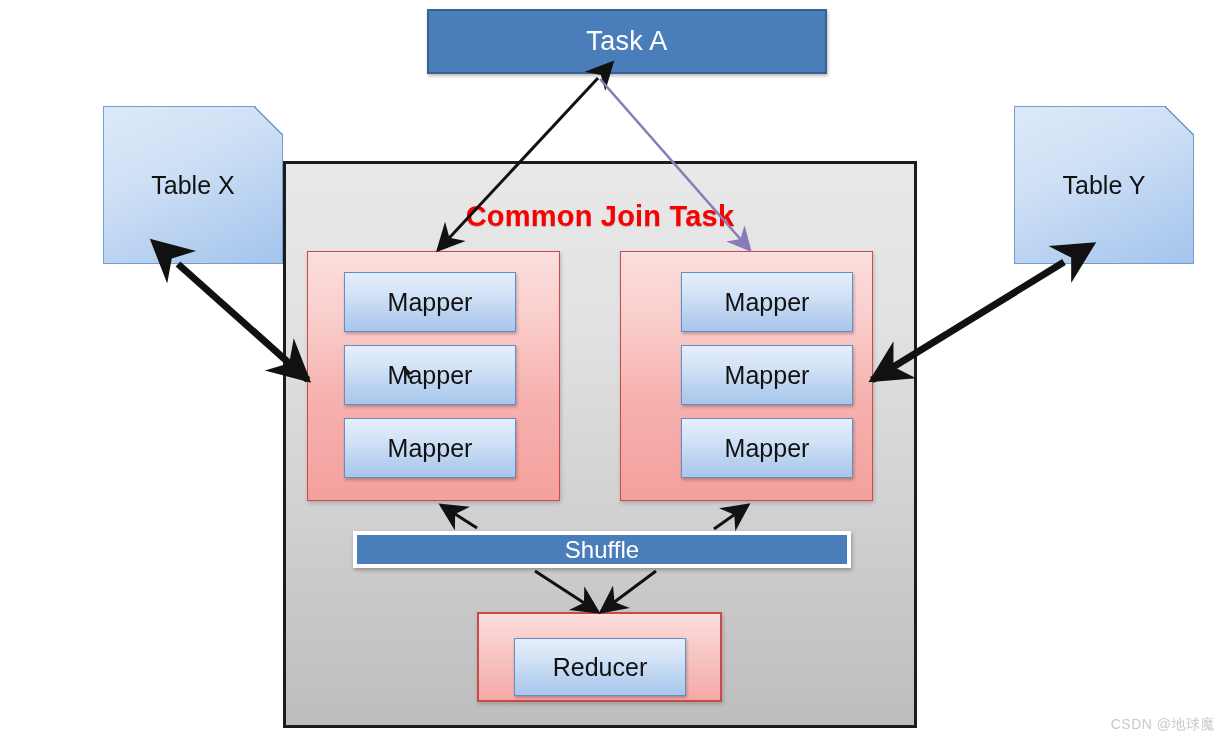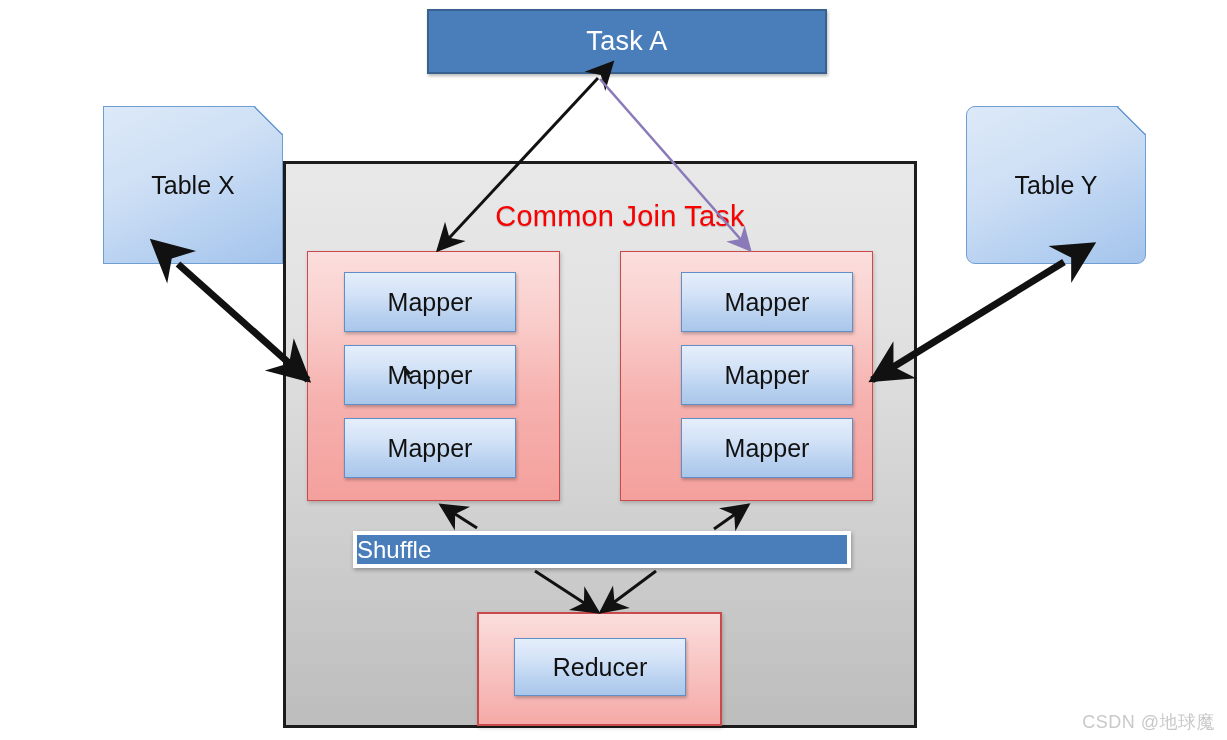--- a/index.html
+++ b/index.html
@@ -57,21 +57,21 @@
   .table-shape .fold-edge {
     position: absolute;
     right: -1px;
     top: -1px;
     width: 30px;
     height: 30px;
     background: linear-gradient(45deg, transparent 49.5%, #6f9ed3 49.5%, #6f9ed3 53%, transparent 53%);
     pointer-events: none;
   }
   #table-x { left: 89px;  top: 106px; }
-  #table-y { left: 952px; top: 106px; border-radius: 9px; }
+  #table-y { left: 1000px; top: 106px; }
 
   
   .join-panel {
     position: absolute;
     left: 283px;
     top: 161px;
     width: 634px;
     height: 567px;
     background: linear-gradient(180deg, #e8e8e8 0%, #e2e2e2 28%, #d2d2d2 60%, #bdbdbd 100%);
     border: 3px solid #1c1c1c;
@@ -79,24 +79,23 @@
   }
 
   .join-title {
     position: absolute;
     left: 283px;
     top: 200px;
     width: 634px;
     text-align: center;
     color: #fa0000;
     font-size: 29px;
-    font-weight: normal;
+    font-weight: bold;
     letter-spacing: .2px;
     text-shadow: 0 1px 1px rgba(0,0,0,.22);
-    padding-left: 20px;
   }
 
   
   .mapper-group {
     position: absolute;
     width: 253px;
     height: 250px;
     background: linear-gradient(180deg, #fbdedd 0%, #f9cfcd 25%, #f6b1ae 60%, #f4a09d 100%);
     border: 1px solid #c94a4a;
     box-sizing: border-box;
@@ -130,33 +129,33 @@
     position: absolute;
     left: 353px;
     top: 531px;
     width: 498px;
     height: 37px;
     background: #4a7ebb;
     border: 4px solid #ffffff;
     box-sizing: border-box;
     display: flex;
     align-items: center;
-    justify-content: flex-start;
+    justify-content: center;
     color: #ffffff;
     font-size: 24px;
     box-shadow: 1px 2px 4px rgba(0,0,0,.3);
   }
 
   
   .reducer-group {
     position: absolute;
     left: 477px;
     top: 612px;
     width: 245px;
-    height: 114px;
+    height: 90px;
     background: linear-gradient(180deg, #fbdedd 0%, #f8c9c7 40%, #f5aaa7 100%);
     border: 2px solid #c94a4a;
     box-sizing: border-box;
     box-shadow: 1px 2px 4px rgba(0,0,0,.2);
   }
   .reducer-box {
     position: absolute;
     left: 35px;
     top: 24px;
     width: 172px;
@@ -190,21 +189,21 @@
     height: 14px;
     pointer-events: none;
   }
 
   
   .watermark {
     position: absolute;
     right: 12px;
     bottom: 6px;
     color: #c9c9c9;
-    font-size: 18px;
+    font-size: 14px;
     letter-spacing: .5px;
   }
 </style>
 </head>
 <body>
 
 <div id="stage">
 
   <div class="task-a">
     <span>Task A</span>

